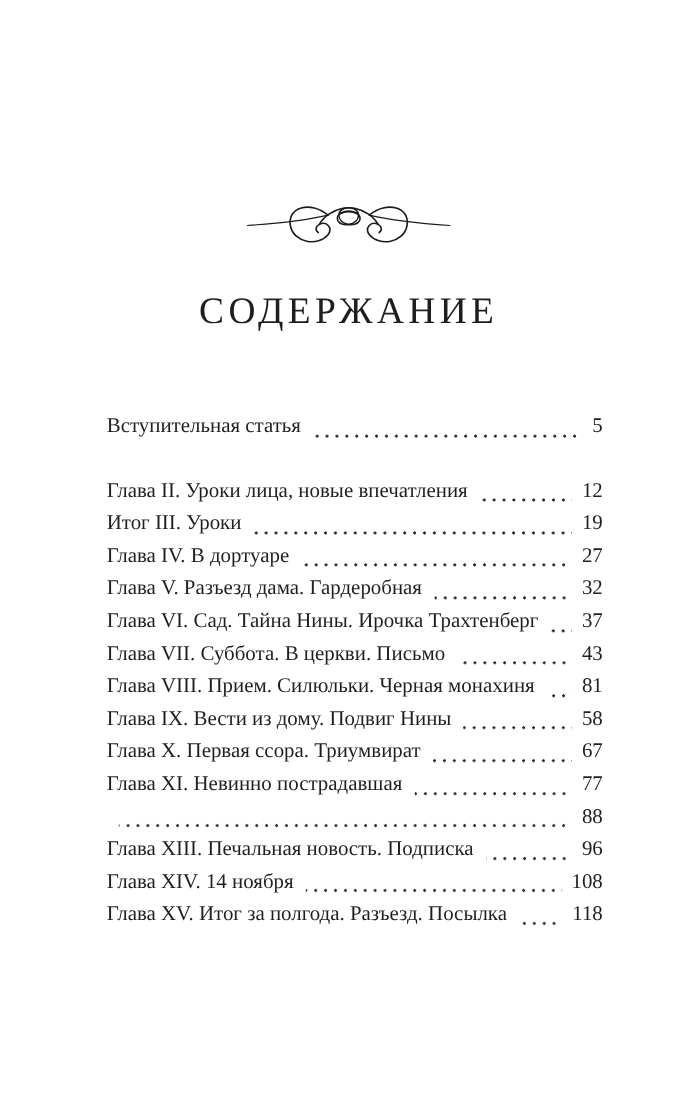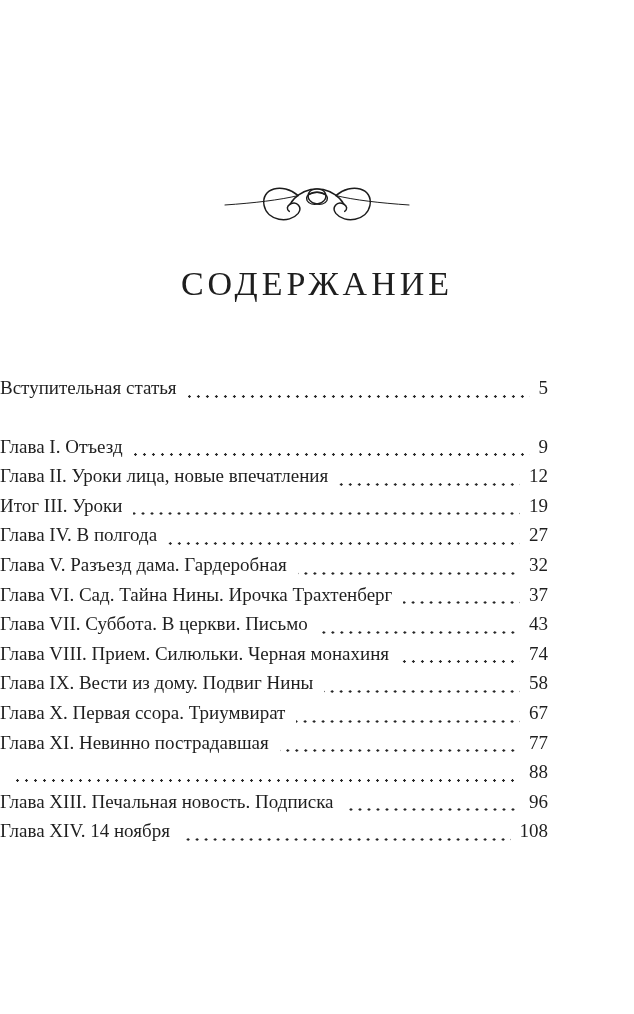--- a/index.html
+++ b/index.html
@@ -29,20 +29,21 @@
     margin-top: 34px;
     text-align: center;
     font-size: 34px;
     line-height: 36px;
     letter-spacing: 4px;
     font-weight: normal;
     color: #1e1e1e;
   }
   .toc {
     margin-top: 71px;
+    padding-left: 97px;
     padding-right: 86px;
   }
   .toc-row {
     display: flex;
     align-items: stretch;
     line-height: 29.6px;
     height: 29.6px;
     font-size: 19px;
     white-space: nowrap;
   }
@@ -102,40 +103,35 @@
   <h1 class="contents-title">СОДЕРЖАНИЕ</h1>
 
   <div class="toc">
 
     <div class="toc-row toc-row--intro">
       <span class="toc-entry-label">Вступительная статья</span>
       <span class="toc-dot-leader"></span>
       <span class="toc-page-number">5</span>
     </div>
 
-    <div class="toc-row">
-      <span class="toc-entry-label">Глава I. Отъезд</span>
-      <span class="toc-dot-leader"></span>
-      <span class="toc-page-number">9</span>
-    </div>
 
     <div class="toc-row">
       <span class="toc-entry-label">Глава II. Уроки лица, новые впечатления</span>
       <span class="toc-dot-leader"></span>
       <span class="toc-page-number">12</span>
     </div>
 
     <div class="toc-row">
       <span class="toc-entry-label">Итог III. Уроки</span>
       <span class="toc-dot-leader"></span>
       <span class="toc-page-number">19</span>
     </div>
 
     <div class="toc-row">
-      <span class="toc-entry-label">Глава IV. В полгода</span>
+      <span class="toc-entry-label">Глава IV. В дортуаре</span>
       <span class="toc-dot-leader"></span>
       <span class="toc-page-number">27</span>
     </div>
 
     <div class="toc-row">
       <span class="toc-entry-label">Глава V. Разъезд дама. Гардеробная</span>
       <span class="toc-dot-leader"></span>
       <span class="toc-page-number">32</span>
     </div>
 
@@ -147,21 +143,21 @@
 
     <div class="toc-row">
       <span class="toc-entry-label">Глава VII. Суббота. В церкви. Письмо</span>
       <span class="toc-dot-leader"></span>
       <span class="toc-page-number">43</span>
     </div>
 
     <div class="toc-row">
       <span class="toc-entry-label">Глава VIII. Прием. Силюльки. Черная монахиня</span>
       <span class="toc-dot-leader"></span>
-      <span class="toc-page-number">74</span>
+      <span class="toc-page-number">81</span>
     </div>
 
     <div class="toc-row">
       <span class="toc-entry-label">Глава IX. Вести из дому. Подвиг Нины</span>
       <span class="toc-dot-leader"></span>
       <span class="toc-page-number">58</span>
     </div>
 
     <div class="toc-row">
       <span class="toc-entry-label">Глава X. Первая ссора. Триумвират</span>
@@ -185,15 +181,20 @@
       <span class="toc-dot-leader"></span>
       <span class="toc-page-number">96</span>
     </div>
 
     <div class="toc-row">
       <span class="toc-entry-label">Глава XIV. 14 ноября</span>
       <span class="toc-dot-leader"></span>
       <span class="toc-page-number">108</span>
     </div>
 
+    <div class="toc-row">
+      <span class="toc-entry-label">Глава XV. Итог за полгода. Разъезд. Посылка</span>
+      <span class="toc-dot-leader"></span>
+      <span class="toc-page-number">118</span>
+    </div>
 
   </div>
 </div>
 
 </body></html>

